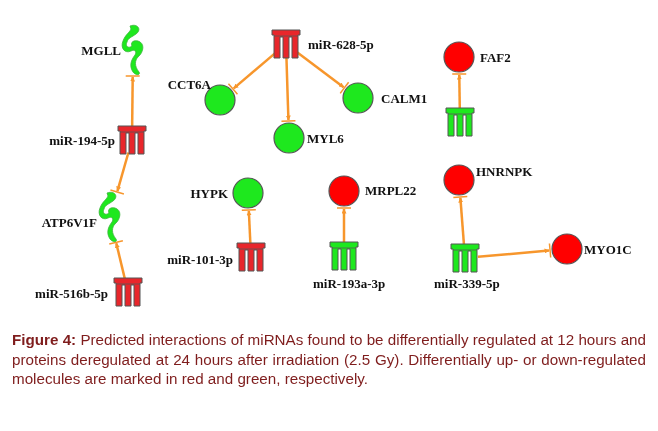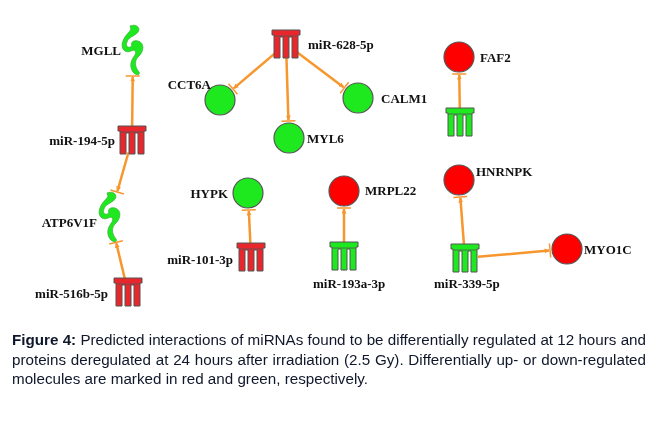--- a/index.html
+++ b/index.html
@@ -2,21 +2,21 @@
 <html><head>
 <meta charset="utf-8">
 <style>
   html, body { margin:0; padding:0; background:#ffffff; }
   body { width:658px; height:431px; position:relative; overflow:hidden; }
   #net { position:absolute; left:0; top:0; }
   .nlabel { font-family:"Liberation Serif", serif; font-weight:bold; font-size:13px; fill:#111; }
   .caption {
     position:absolute; left:12px; top:330px; width:634px;
     font-family:"Liberation Sans", sans-serif; font-size:15.2px; line-height:19.5px;
-    color:#0f172a; text-align:justify;
+    color:#7f1d1d; text-align:justify;
   }
   .caption b { font-weight:bold; }
 </style>
 </head>
 <body>
 
 <svg id="net" width="658" height="320" viewBox="0 0 658 320">
   <defs>
     <marker id="arrow" viewBox="0 0 10 10" refX="9" refY="5" markerWidth="5" markerHeight="5" orient="auto-start-reverse" markerUnits="userSpaceOnUse">
       <path d="M0,0 L10,5 L0,10 z" fill="#f7962c"></path>

